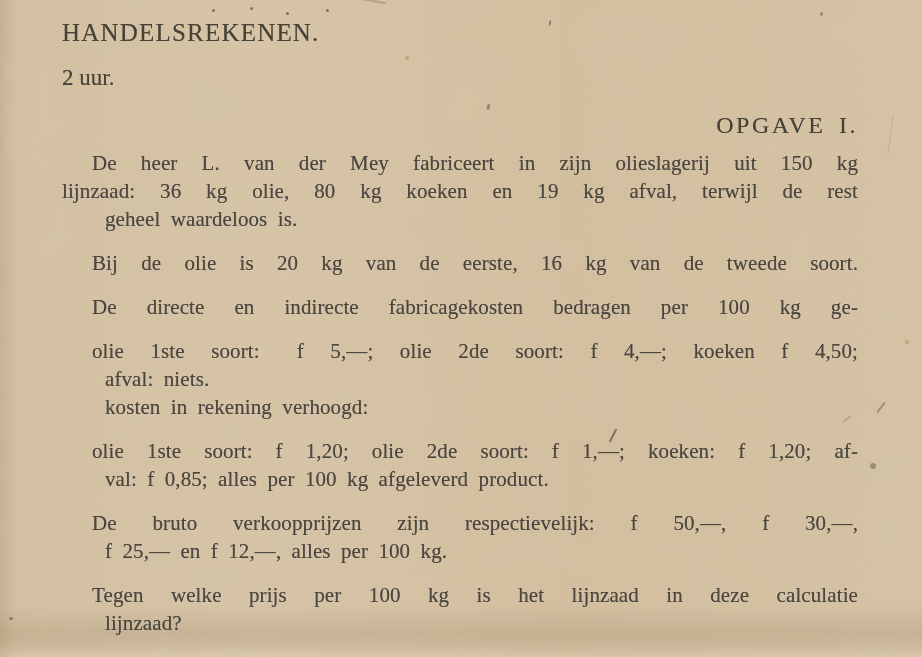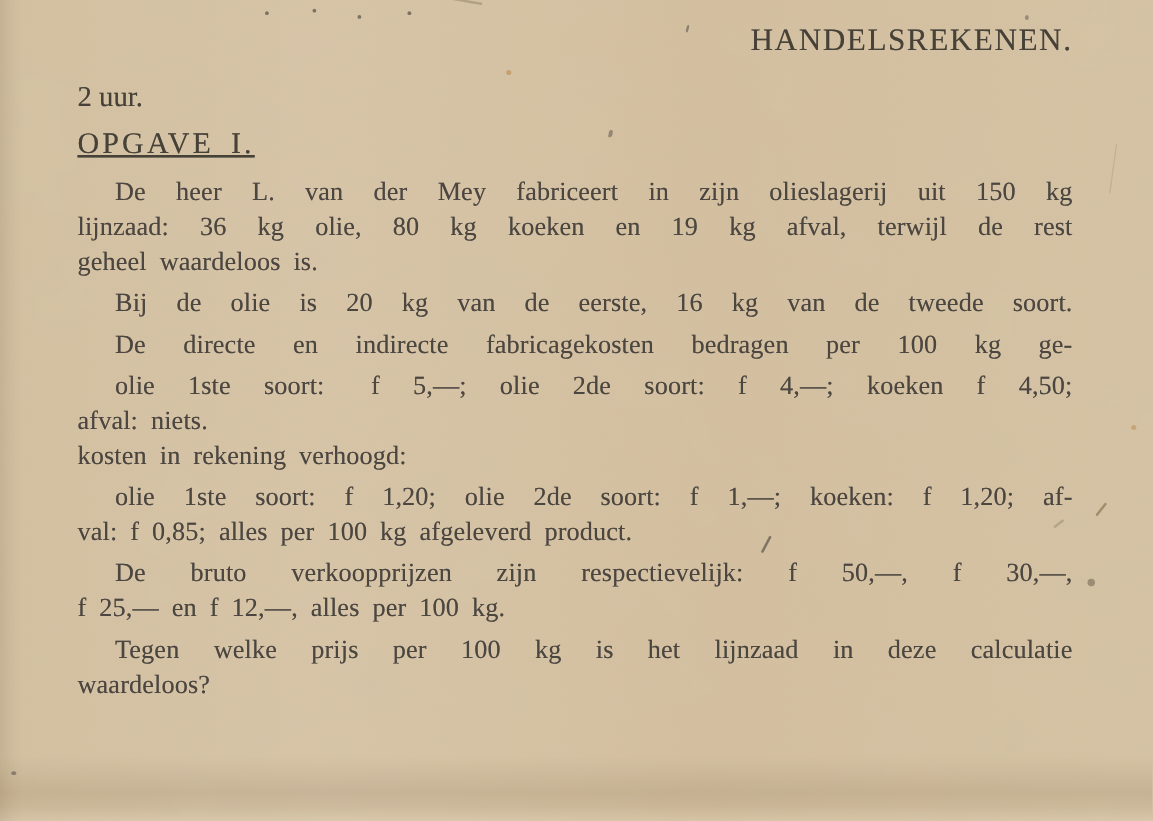--- a/index.html
+++ b/index.html
@@ -37,60 +37,60 @@
     left: 62px;
     top: 12px;
     width: 796px;
     text-shadow: 0 0 0.5px rgba(75,69,64,0.55);
   }
   .doc-title {
     margin: 6px 0 16px 0;
     font-size: 25px;
     font-weight: normal;
     letter-spacing: 1.2px;
-    text-align: right;
+    text-align: left;
     line-height: 30px;
     color: #474238;
   }
   .doc-duration {
     margin-top: 10px;
     font-size: 23px;
     text-align: left;
     line-height: 28px;
     color: #474238;
   }
   .doc-exercise {
-    margin-top: 9px;
+    margin-top: 19px;
     font-size: 24px;
     letter-spacing: 2.5px;
     word-spacing: 5px;
-    text-align: left;
+    text-align: right;
     line-height: 28px;
     color: #474238;
-    text-decoration: underline;
   }
   .bodytext {
     margin-top: 10px;
     font-size: 21px;
     letter-spacing: 0.1px;
   }
   .line {
     line-height: 28px;
     white-space: normal;
   }
   .line.just {
     text-align: justify;
     text-align-last: justify;
   }
   .line:not(.just) {
     text-align: left;
     word-spacing: 5px;
+    margin-left: 43px;
   }
   .line.ind { text-indent: 30px; }
-  .line.para { margin-top: 5px; }
+  .line.para { margin-top: 16px; }
 
   
   .artifact {
     position: absolute;
     pointer-events: none;
   }
   .speck-dark {
     background: #5d564c;
     border-radius: 50%;
     opacity: 0.75;
@@ -135,21 +135,21 @@
         <div class="line just ind para">Bij de olie is 20 kg van de eerste, 16 kg van de tweede soort.</div>
         <div class="line just ind para">De directe en indirecte fabricagekosten bedragen per 100 kg ge-</div>
         <div class="line just ind para">olie 1ste soort:  f 5,—; olie 2de soort: f 4,—; koeken f 4,50;</div>
         <div class="line">afval: niets.</div>
         <div class="line">kosten in rekening verhoogd:</div>
         <div class="line just ind para">olie 1ste soort: f 1,20; olie 2de soort: f 1,—; koeken: f 1,20; af-</div>
         <div class="line">val: f 0,85; alles per 100 kg afgeleverd product.</div>
         <div class="line just ind para">De bruto verkoopprijzen zijn respectievelijk: f 50,—, f 30,—,</div>
         <div class="line">f 25,— en f 12,—, alles per 100 kg.</div>
         <div class="line just ind para">Tegen welke prijs per 100 kg is het lijnzaad in deze calculatie</div>
-        <div class="line">waardeloos?</div>
+        <div class="line">lijnzaad?</div>
       </div>
   </div>
 
   <div>
     <div class="artifact speck-dark" style="left:212px; top:9px;  width:3px; height:3px;"></div>
     <div class="artifact speck-dark" style="left:250px; top:7px;  width:3px; height:3px;"></div>
     <div class="artifact speck-dark" style="left:286px; top:12px; width:3px; height:3px;"></div>
     <div class="artifact speck-dark" style="left:326px; top:9px;  width:3px; height:3px;"></div>
     <div class="artifact scratch" style="left:360px; top:0px; width:26px; height:2px; transform:rotate(10deg); opacity:.45;"></div>
     <div class="artifact speck-dark" style="left:549px; top:20px; width:2px; height:6px; transform:rotate(14deg); opacity:.6;"></div>

